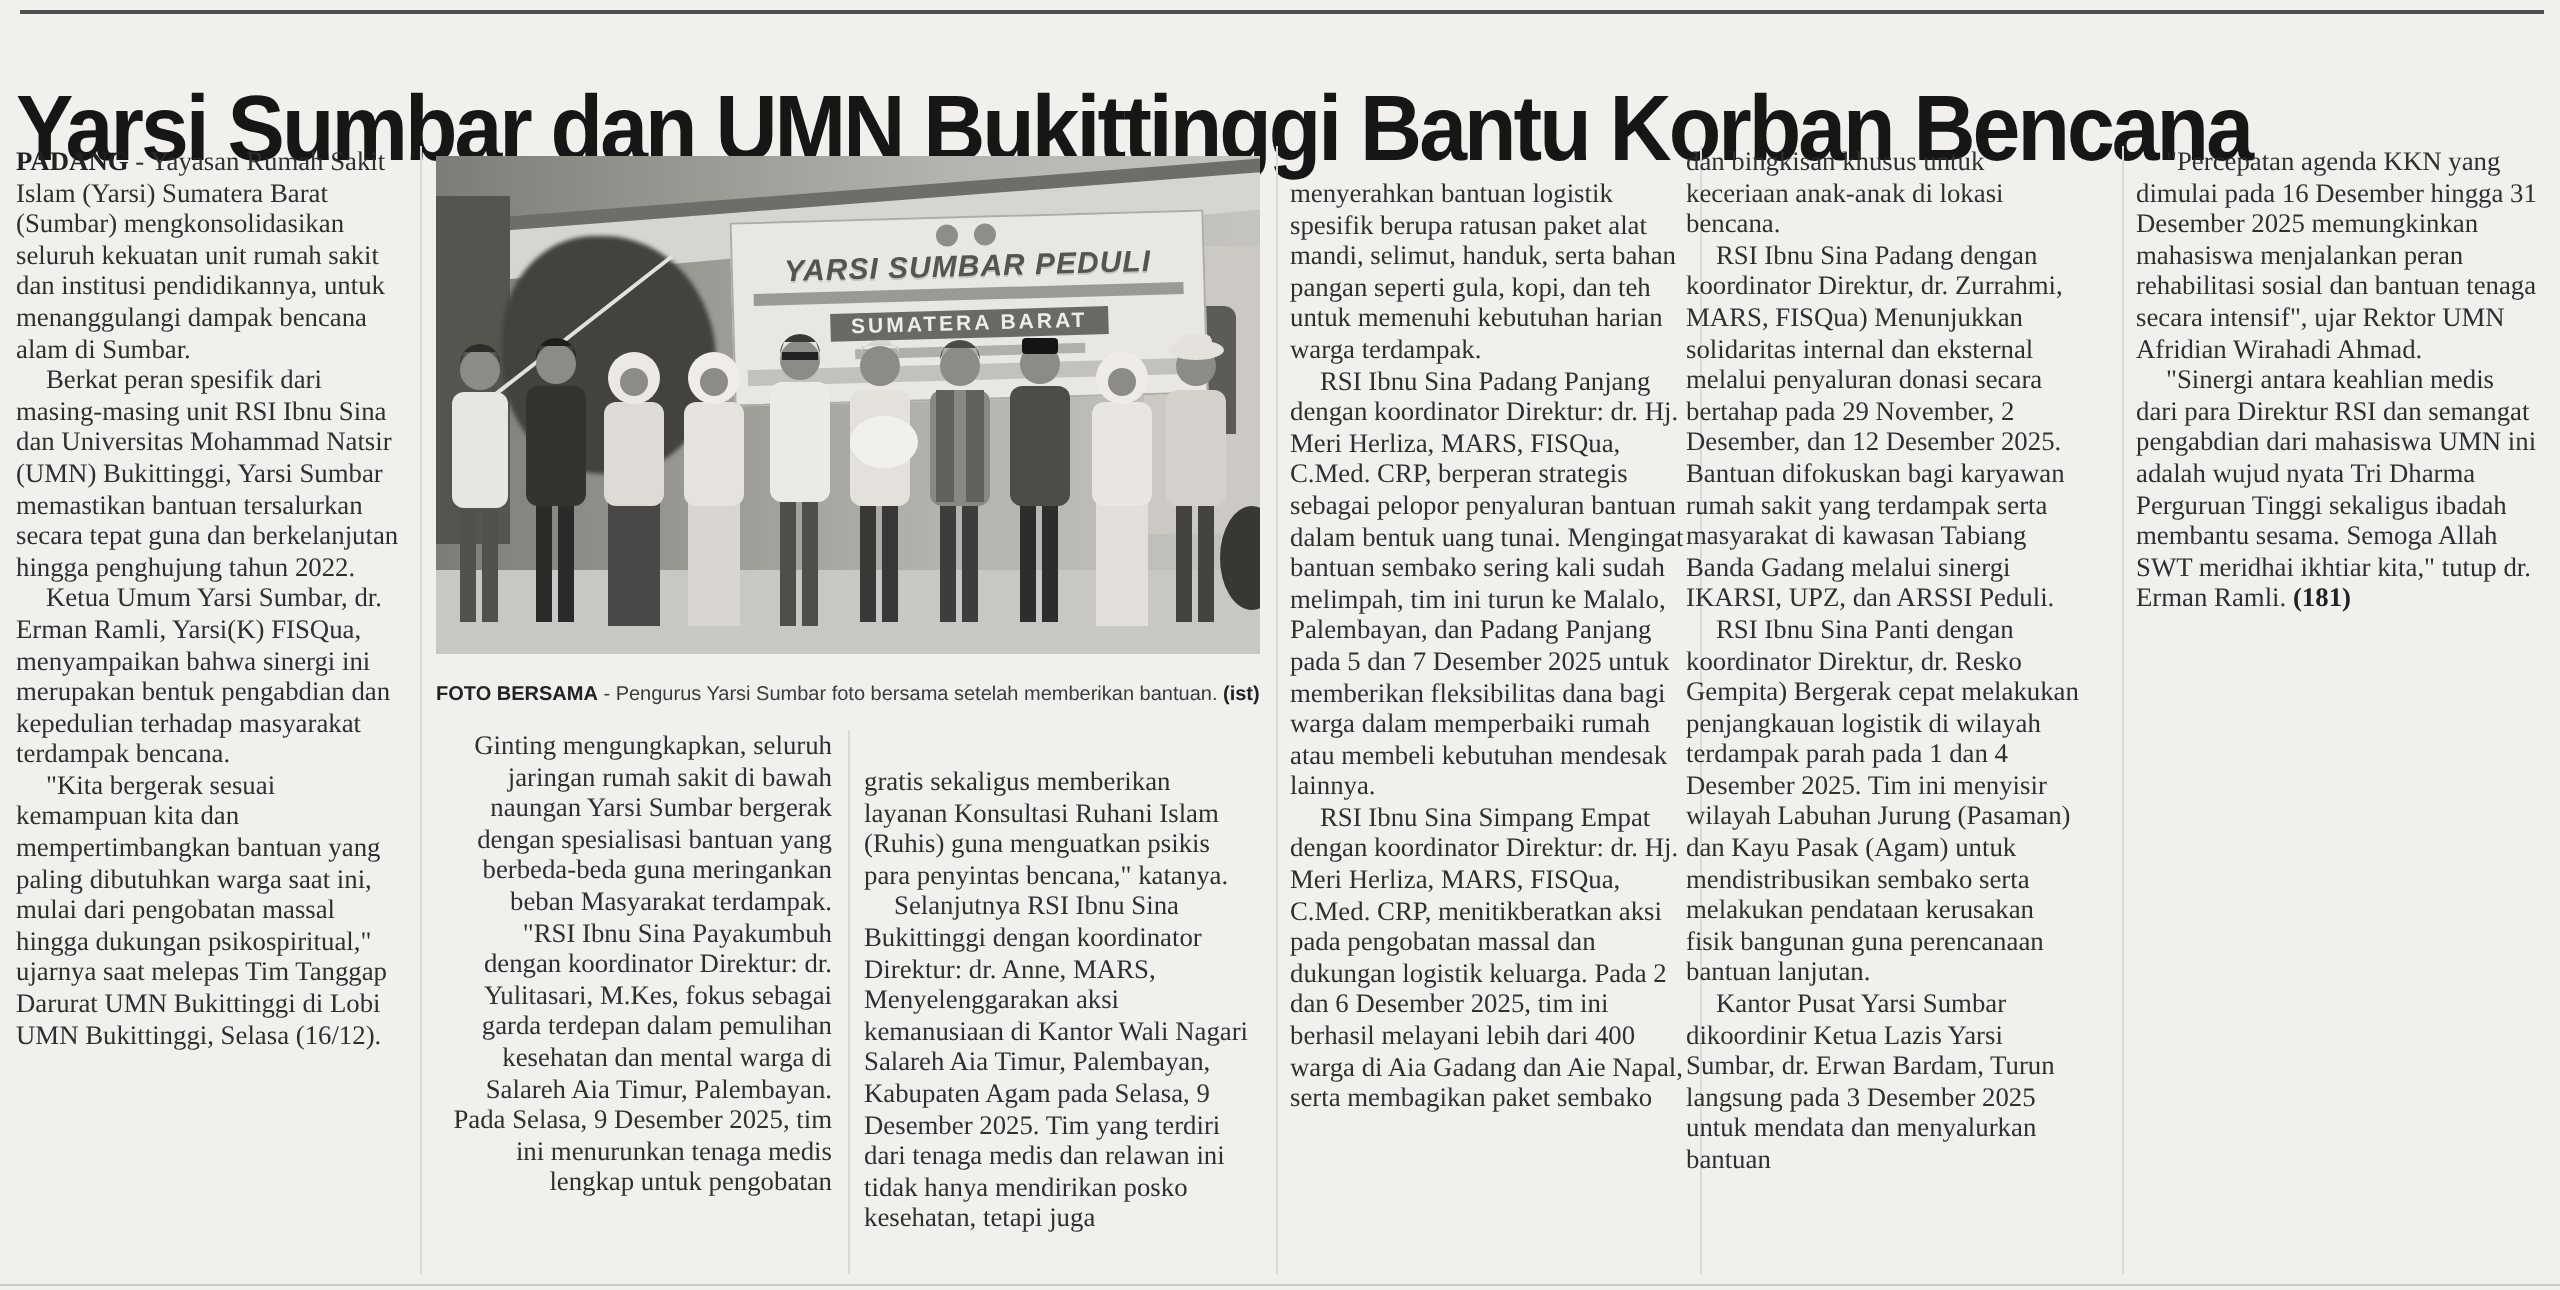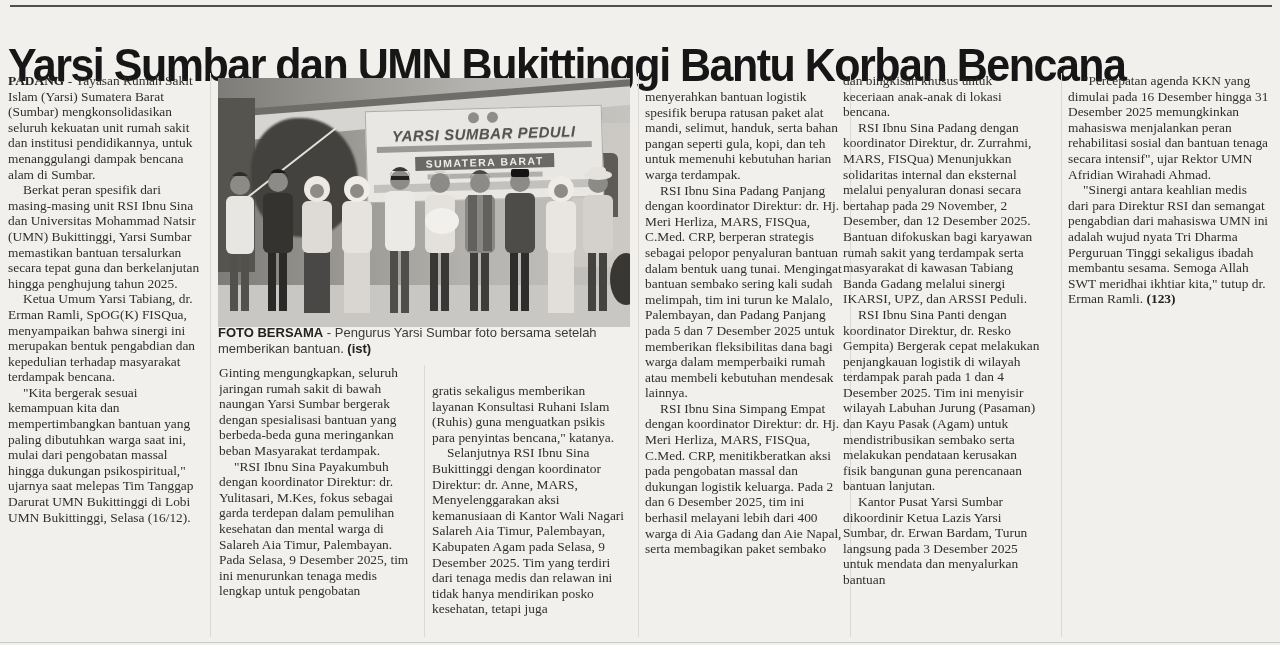--- a/index.html
+++ b/index.html
@@ -80,67 +80,67 @@
     display:inline-block;background:#6b6965;color:#efedE9;
     font-weight:bold;font-size:10.5px;letter-spacing:1.5px;
     padding:1px 10px;margin-top:1px;
   }
   .photo .banner .banner-date{height:5px;background:#b1afab;margin:3px 60px 0;}
   .photo .banner .banner-fine{height:8px;background:#c3c1bd;margin:4px 6px 0;}
   .photo .ground{position:absolute;left:0;bottom:0;width:100%;height:17%;background:#c9c7c3;}
   .photo svg{position:absolute;left:0;bottom:0;}
   
   .caption{
-    position:absolute;left:218px;top:325px;width:414px;
+    position:absolute;left:218px;top:340px;width:414px;
     font-family:"Liberation Sans", sans-serif;
-    font-size:13px;line-height:16px;color:#3a3a3a;
+    font-size:10px;line-height:16px;color:#3a3a3a;
   }
   .caption b{color:#222;}
 </style>
 </head>
 <body>
 
 <div class="top-rule"></div>
 
 <h1 class="headline">Yarsi Sumbar dan UMN Bukittinggi Bantu Korban Bencana</h1>
 
 <div class="vsep" style="left:210px;top:73px;height:564px;"></div>
 <div class="vsep" style="left:424px;top:365px;height:272px;"></div>
 <div class="vsep" style="left:638px;top:73px;height:564px;"></div>
 <div class="vsep" style="left:850px;top:73px;height:564px;"></div>
 <div class="vsep" style="left:1061px;top:73px;height:564px;"></div>
 
 <div class="col" style="left:8px;top:73px;width:197px;height:566px;">
     <p class="para"><b>PADANG</b> - Yayasan Rumah Sakit Islam (Yarsi) Sumatera Barat (Sumbar) mengkonsolidasikan seluruh kekuatan unit rumah sakit dan institusi pendidikannya, untuk menanggulangi dampak bencana alam di Sumbar.</p>
-    <p class="para indent">Berkat peran spesifik dari masing-masing unit RSI Ibnu Sina dan Universitas Mohammad Natsir (UMN) Bukittinggi, Yarsi Sumbar memastikan bantuan tersalurkan secara tepat guna dan berkelanjutan hingga penghujung tahun 2025.</p>
-    <p class="para indent">Ketua Umum Yarsi Tabiang, dr. Erman Ramli, SpOG(K) FISQua, menyampaikan bahwa sinergi ini merupakan bentuk pengabdian dan kepedulian terhadap masyarakat terdampak bencana.</p>
+    <p class="para indent">Berkat peran spesifik dari masing-masing unit RSI Ibnu Sina dan Universitas Mohammad Natsir (UMN) Bukittinggi, Yarsi Sumbar memastikan bantuan tersalurkan secara tepat guna dan berkelanjutan hingga penghujung tahun 2022.</p>
+    <p class="para indent">Ketua Umum Yarsi Sumbar, dr. Erman Ramli, Yarsi(K) FISQua, menyampaikan bahwa sinergi ini merupakan bentuk pengabdian dan kepedulian terhadap masyarakat terdampak bencana.</p>
     <p class="para indent">"Kita bergerak sesuai kemampuan kita dan mempertimbangkan bantuan yang paling dibutuhkan warga saat ini, mulai dari pengobatan massal hingga dukungan psikospiritual," ujarnya saat melepas Tim Tanggap Darurat UMN Bukittinggi di Lobi UMN Bukittinggi, Selasa (16/12).</p>
   </div>
-<div class="col" style="left:219px;top:365px;width:197px;height:274px;">
+<div class="col" style="left:219px;top:365px;width:197px;height:274px;text-align:right;">
     <p class="para">Ginting mengungkapkan, seluruh jaringan rumah sakit di bawah naungan Yarsi Sumbar bergerak dengan spesialisasi bantuan yang berbeda-beda guna meringankan beban Masyarakat terdampak.</p>
     <p class="para indent">"RSI Ibnu Sina Payakumbuh dengan koordinator Direktur: dr. Yulitasari, M.Kes, fokus sebagai garda terdepan dalam pemulihan kesehatan dan mental warga di Salareh Aia Timur, Palembayan. Pada Selasa, 9 Desember 2025, tim ini menurunkan tenaga medis lengkap untuk pengobatan</p>
   </div>
 <div class="col" style="left:432px;top:383px;width:197px;height:274px;">
     <p class="para">gratis sekaligus memberikan layanan Konsultasi Ruhani Islam (Ruhis) guna menguatkan psikis para penyintas bencana," katanya.</p>
     <p class="para indent">Selanjutnya RSI Ibnu Sina Bukittinggi dengan koordinator Direktur: dr. Anne, MARS, Menyelenggarakan aksi kemanusiaan di Kantor Wali Nagari Salareh Aia Timur, Palembayan, Kabupaten Agam pada Selasa, 9 Desember 2025. Tim yang terdiri dari tenaga medis dan relawan ini tidak hanya mendirikan posko kesehatan, tetapi juga</p>
   </div>
 <div class="col" style="left:645px;top:89px;width:197px;height:566px;">
     <p class="para">menyerahkan bantuan logistik spesifik berupa ratusan paket alat mandi, selimut, handuk, serta bahan pangan seperti gula, kopi, dan teh untuk memenuhi kebutuhan harian warga terdampak.</p>
     <p class="para indent">RSI Ibnu Sina Padang Panjang dengan koordinator Direktur: dr. Hj. Meri Herliza, MARS, FISQua, C.Med. CRP, berperan strategis sebagai pelopor penyaluran bantuan dalam bentuk uang tunai. Mengingat bantuan sembako sering kali sudah melimpah, tim ini turun ke Malalo, Palembayan, dan Padang Panjang pada 5 dan 7 Desember 2025 untuk memberikan fleksibilitas dana bagi warga dalam memperbaiki rumah atau membeli kebutuhan mendesak lainnya.</p>
     <p class="para indent">RSI Ibnu Sina Simpang Empat dengan koordinator Direktur: dr. Hj. Meri Herliza, MARS, FISQua, C.Med. CRP, menitikberatkan aksi pada pengobatan massal dan dukungan logistik keluarga. Pada 2 dan 6 Desember 2025, tim ini berhasil melayani lebih dari 400 warga di Aia Gadang dan Aie Napal, serta membagikan paket sembako</p>
   </div>
 <div class="col" style="left:843px;top:73px;width:197px;height:566px;">
     <p class="para">dan bingkisan khusus untuk keceriaan anak-anak di lokasi bencana.</p>
     <p class="para indent">RSI Ibnu Sina Padang dengan koordinator Direktur, dr. Zurrahmi, MARS, FISQua) Menunjukkan solidaritas internal dan eksternal melalui penyaluran donasi secara bertahap pada 29 November, 2 Desember, dan 12 Desember 2025. Bantuan difokuskan bagi karyawan rumah sakit yang terdampak serta masyarakat di kawasan Tabiang Banda Gadang melalui sinergi IKARSI, UPZ, dan ARSSI Peduli.</p>
     <p class="para indent">RSI Ibnu Sina Panti dengan koordinator Direktur, dr. Resko Gempita) Bergerak cepat melakukan penjangkauan logistik di wilayah terdampak parah pada 1 dan 4 Desember 2025. Tim ini menyisir wilayah Labuhan Jurung (Pasaman) dan Kayu Pasak (Agam) untuk mendistribusikan sembako serta melakukan pendataan kerusakan fisik bangunan guna perencanaan bantuan lanjutan.</p>
     <p class="para indent">Kantor Pusat Yarsi Sumbar dikoordinir Ketua Lazis Yarsi Sumbar, dr. Erwan Bardam, Turun langsung pada 3 Desember 2025 untuk mendata dan menyalurkan bantuan</p>
   </div>
 <div class="col" style="left:1068px;top:73px;width:203px;height:566px;">
     <p class="para indent">"Percepatan agenda KKN yang dimulai pada 16 Desember hingga 31 Desember 2025 memungkinkan mahasiswa menjalankan peran rehabilitasi sosial dan bantuan tenaga secara intensif", ujar Rektor UMN Afridian Wirahadi Ahmad.</p>
-    <p class="para indent">"Sinergi antara keahlian medis dari para Direktur RSI dan semangat pengabdian dari mahasiswa UMN ini adalah wujud nyata Tri Dharma Perguruan Tinggi sekaligus ibadah membantu sesama. Semoga Allah SWT meridhai ikhtiar kita," tutup dr. Erman Ramli.<b> (123)</b></p>
+    <p class="para indent">"Sinergi antara keahlian medis dari para Direktur RSI dan semangat pengabdian dari mahasiswa UMN ini adalah wujud nyata Tri Dharma Perguruan Tinggi sekaligus ibadah membantu sesama. Semoga Allah SWT meridhai ikhtiar kita," tutup dr. Erman Ramli.<b> (181)</b></p>
   </div>
 
 <div class="photo">
   <div class="awning"></div>
   <div class="awning-edge"></div>
   <div class="dark-left"></div>
   <div class="foliage"></div>
   <div class="wall-right"></div>
   <div class="window"></div>
   <div class="pole"></div>

